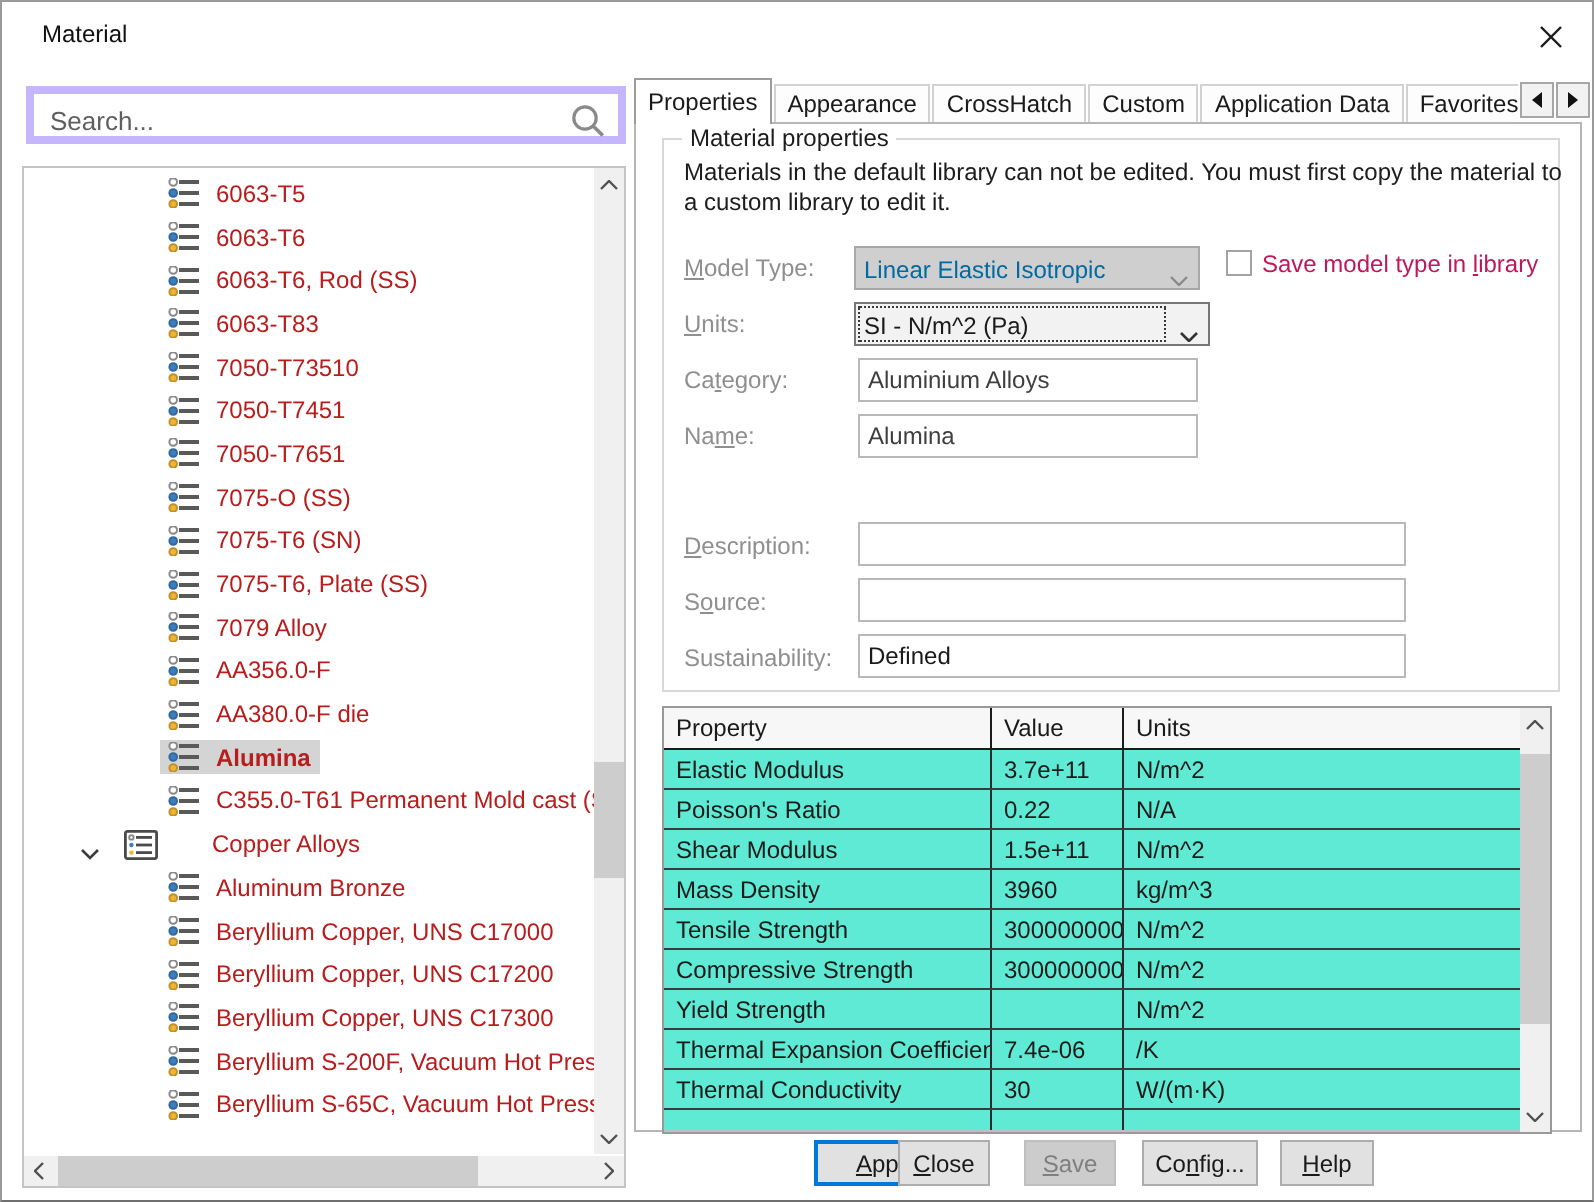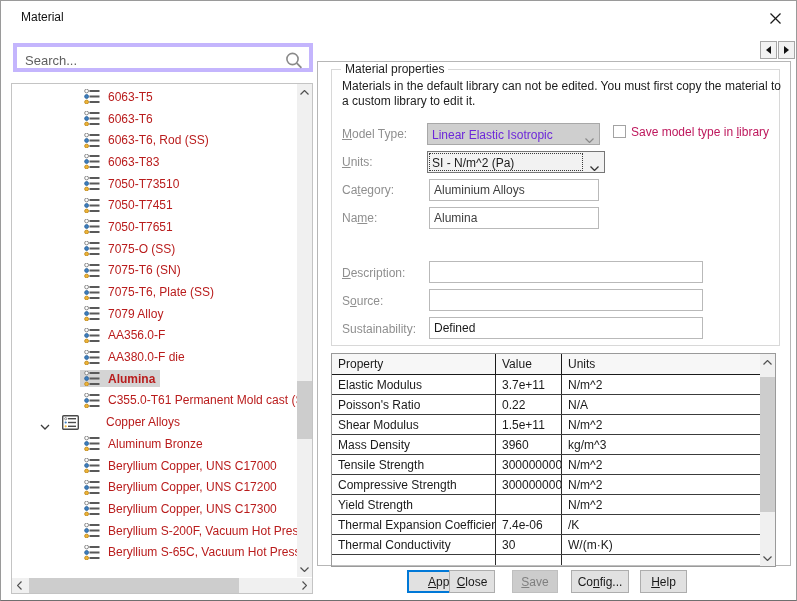--- a/index.html
+++ b/index.html
@@ -62,34 +62,34 @@
              border:1px solid #d8d8d8;padding-left:23px; }
   .group-caption{ position:absolute; left:9px; top:-8px; background:#fff; padding:0 4px; color:#1c1c1c; }
   .notice{ position:absolute; left:10px; top:9px; width:442px; line-height:14.5px; color:#1c1c1c; }
 
   .fldlabel{ position:absolute; left:10px; color:#8f8f8f; }
   .combo{ position:absolute; height:22px; border:1px solid #767676; background:#f2f2f2; }
   .combo .combo-text{ position:absolute; left:4px; top:4px; }
   .combo .combo-chev{ position:absolute; right:5px; top:8px; }
   .combo.focused .focus-rect{ position:absolute; left:1px; top:1px; right:21px; bottom:1px; border:1px dotted #3a3a3a; }
   .combo.disabled{ background:#cfcfcf; border-color:#a8a8a8; }
-  .combo.disabled .combo-text{ color:#6d28d9; }
+  .combo.disabled .combo-text{ color:#0369a1; }
 
   .txtfield{ position:absolute; height:22px; border:1px solid #b9b9b9; background:#fff;
              font-family:inherit; font-size:12px; color:#3f3f3f; padding:0 4px; outline:none; }
 
   .checkbox{ position:absolute; left:281px; top:55px; width:13px; height:13px;
              border:1px solid #a3a3a3; background:#fff; }
   .cb-label{ position:absolute; left:299px; top:55px; color:#be185d;text-align:right; }
 
   
   .proptable{ position:absolute; left:330px; top:352px; width:445px; height:214px;
               border:1px solid #9a9a9a; background:#bfbfbf; overflow:hidden; }
   .pt-header{ display:flex; height:21px; background:#f7f7f7; border-bottom:1px solid #1a1a1a; }
-  .pt-row{ display:flex; height:20px; background:#ffffff; border-bottom:1px solid #3c3c3c; }
+  .pt-row{ display:flex; height:20px; background:#5eead4; border-bottom:1px solid #3c3c3c; }
   .pt-row.partial{ height:10px; border-bottom:none; }
   .pt-cell{ padding:3px 0 0 6px; overflow:hidden; white-space:nowrap; }
   .c-prop{ width:164px; border-right:1px solid #2b2b2b; }
   .c-val{ width:66px; border-right:1px solid #2b2b2b; }
   .c-units{ flex:1; }
   .pt-header .pt-cell{ border-right-color:#1a1a1a; }
   .pt-body{ position:absolute; left:0; top:0; width:428px; height:212px; }
   .proptable .vscroll{ height:212px; }
 
   
@@ -484,20 +484,28 @@
       </span>
       <span class="sb-thumb"></span>
       <span class="sb-btn right">
         <svg width="5" height="9" viewBox="0 0 5 9">
             <polyline points="0.5,0.5 4.5,4.5 0.5,8.5" fill="none" stroke="#505050" stroke-width="1.2"></polyline>
           </svg>
       </span>
     </div>
   </div>
 
+  <div class="tabbar" id="tabbar">
+      <span class="tab active">Properties</span>
+      <span class="tab">Appearance</span>
+      <span class="tab">CrossHatch</span>
+      <span class="tab">Custom</span>
+      <span class="tab">Application Data</span>
+      <span class="tab">Favorites</span>
+    </div>
   <div class="tab-arrows">
     <span class="tab-arrow">
       <svg width="5" height="8" viewBox="0 0 5 8">
           <polygon points="5,0 0,4 5,8" fill="#111"></polygon>
         </svg>
     </span>
     <span class="tab-arrow">
       <svg width="5" height="8" viewBox="0 0 5 8">
           <polygon points="0,0 5,4 0,8" fill="#111"></polygon>
         </svg>

